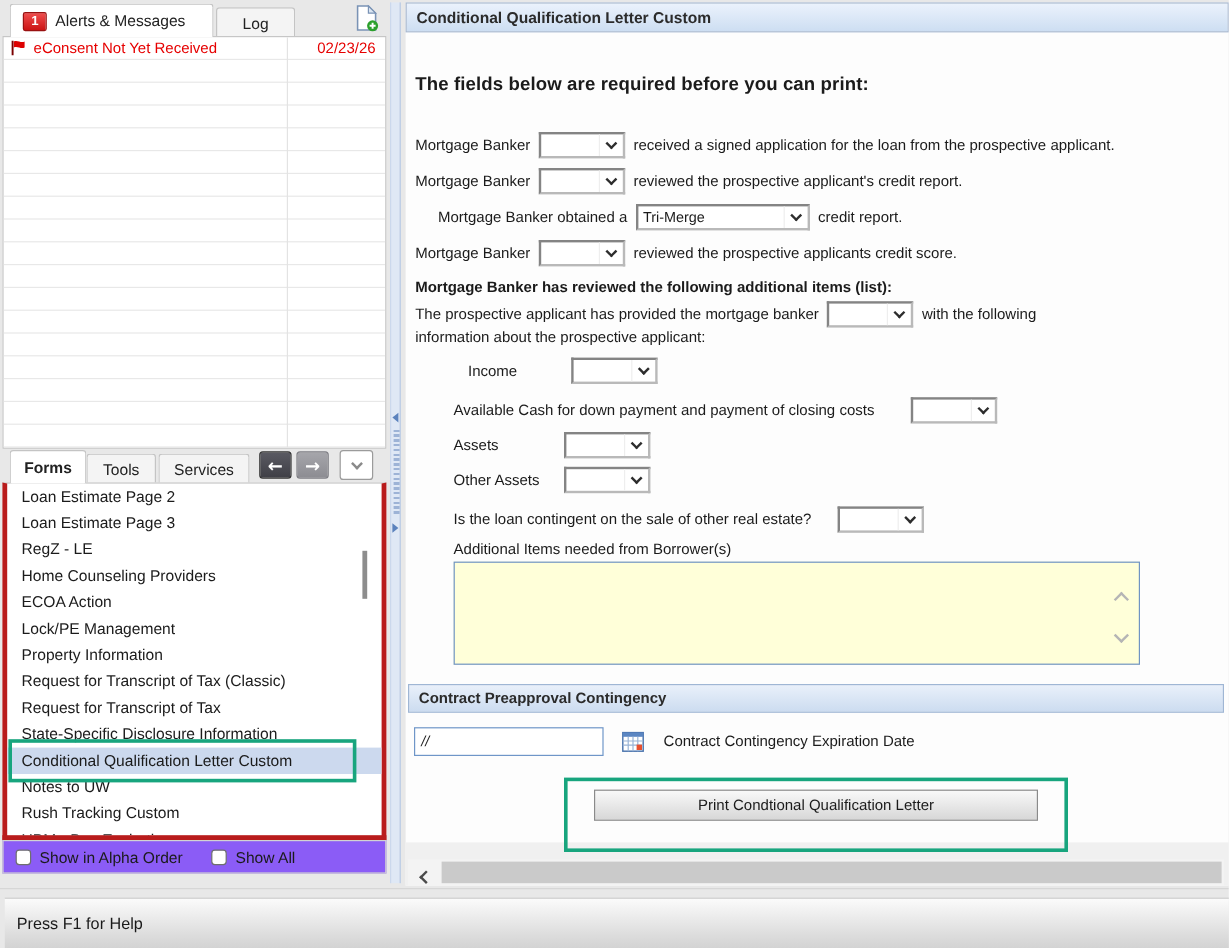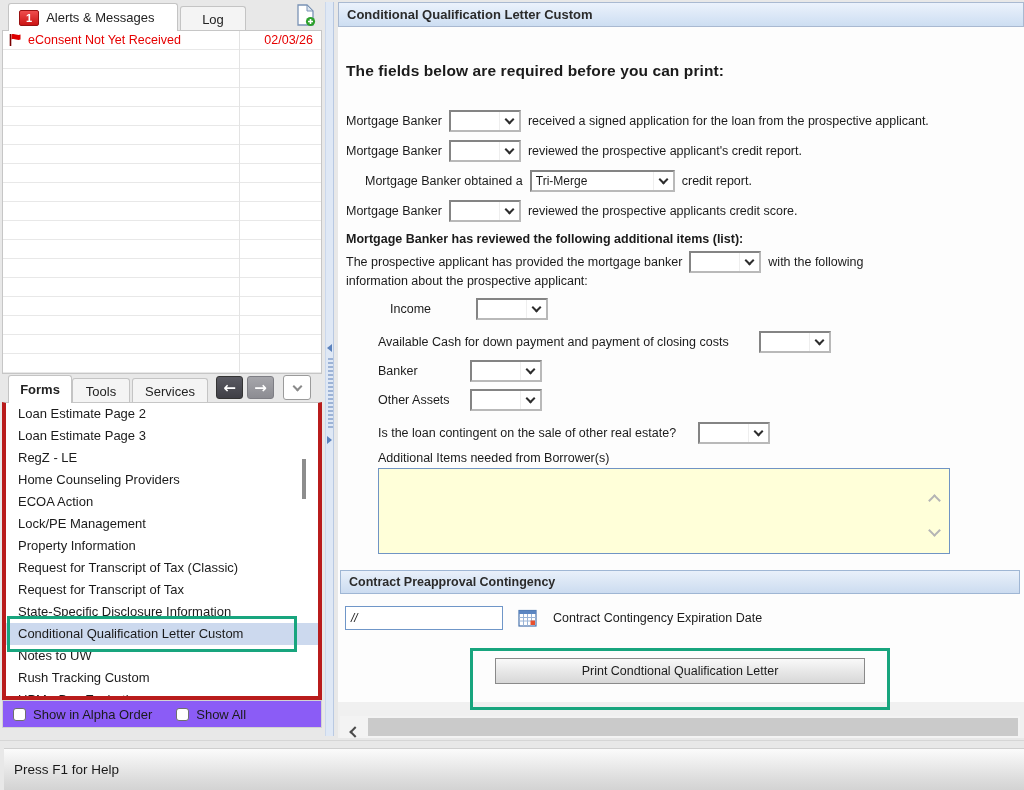--- a/index.html
+++ b/index.html
@@ -151,21 +151,21 @@
     <div class="alerts-table">
       <div class="col-sep"></div>
       <div class="alert-row first">
         <span class="flag-ic">
           <svg width="13" height="14" viewBox="0 0 13 14">
             <path d="M1.5 1 v12" stroke="#7a0000" stroke-width="1.6"></path>
             <path d="M2.5 1.5 c3-1.5 6 1.5 9 0 v5 c-3 1.5-6-1.5-9 0 z" fill="#dd0000"></path>
           </svg>
         </span>
         <span class="alert-text">eConsent Not Yet Received</span>
-        <span class="alert-date">02/03/26</span>
+        <span class="alert-date">02/23/26</span>
       </div>
       <div id="empty-rows">
           <div class="alert-row"></div>
           <div class="alert-row"></div>
           <div class="alert-row"></div>
           <div class="alert-row"></div>
           <div class="alert-row"></div>
           <div class="alert-row"></div>
           <div class="alert-row"></div>
           <div class="alert-row"></div>
@@ -321,21 +321,21 @@
       <span style="width:374px;">Available Cash for down payment and payment of closing costs</span>
       <span class="combo w72">
         <span class="combo-val"></span>
         <span class="combo-btn">
             <span class="chev"></span>
           </span>
       </span>
     </div>
 
     <div class="frm" style="top:358px; left:40px;">
-      <span style="width:85px;">Banker</span>
+      <span style="width:85px;">Assets</span>
       <span class="combo w72">
         <span class="combo-val"></span>
         <span class="combo-btn">
             <span class="chev"></span>
           </span>
       </span>
     </div>
 
     <div class="frm" style="top:420px; left:40px;">
       <span style="width:313px;">Is the loan contingent on the sale of other real estate?</span>

